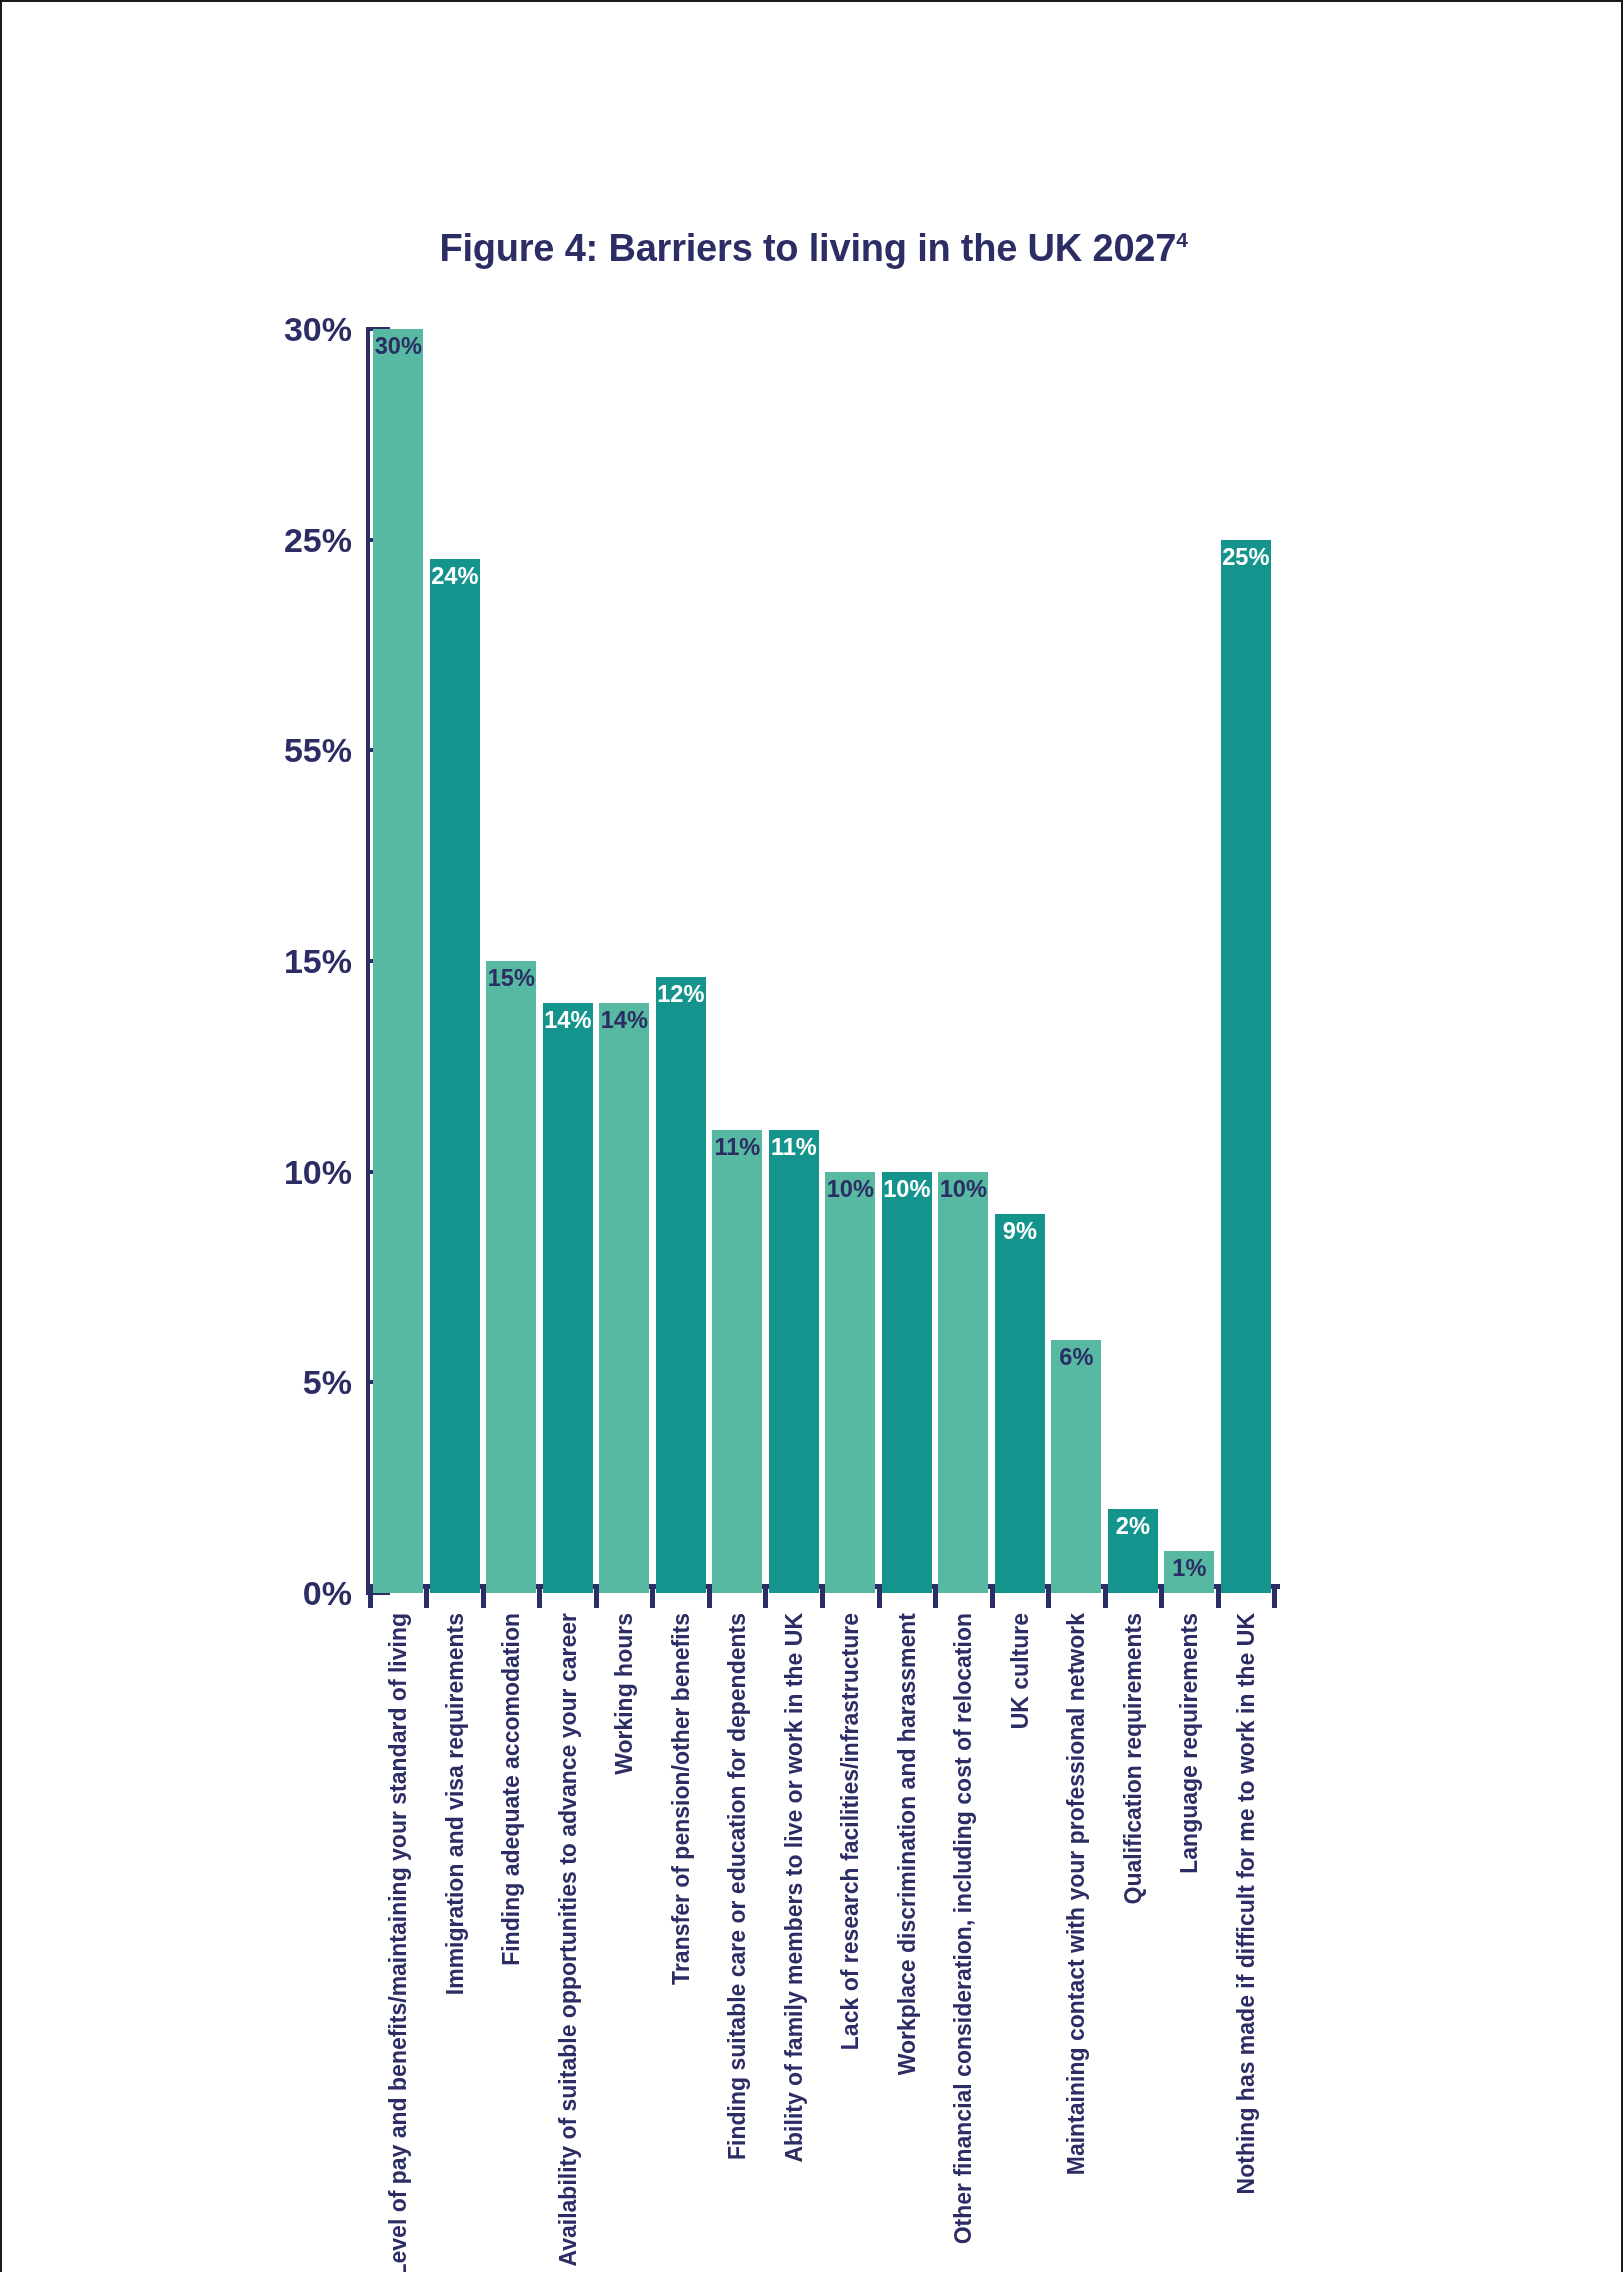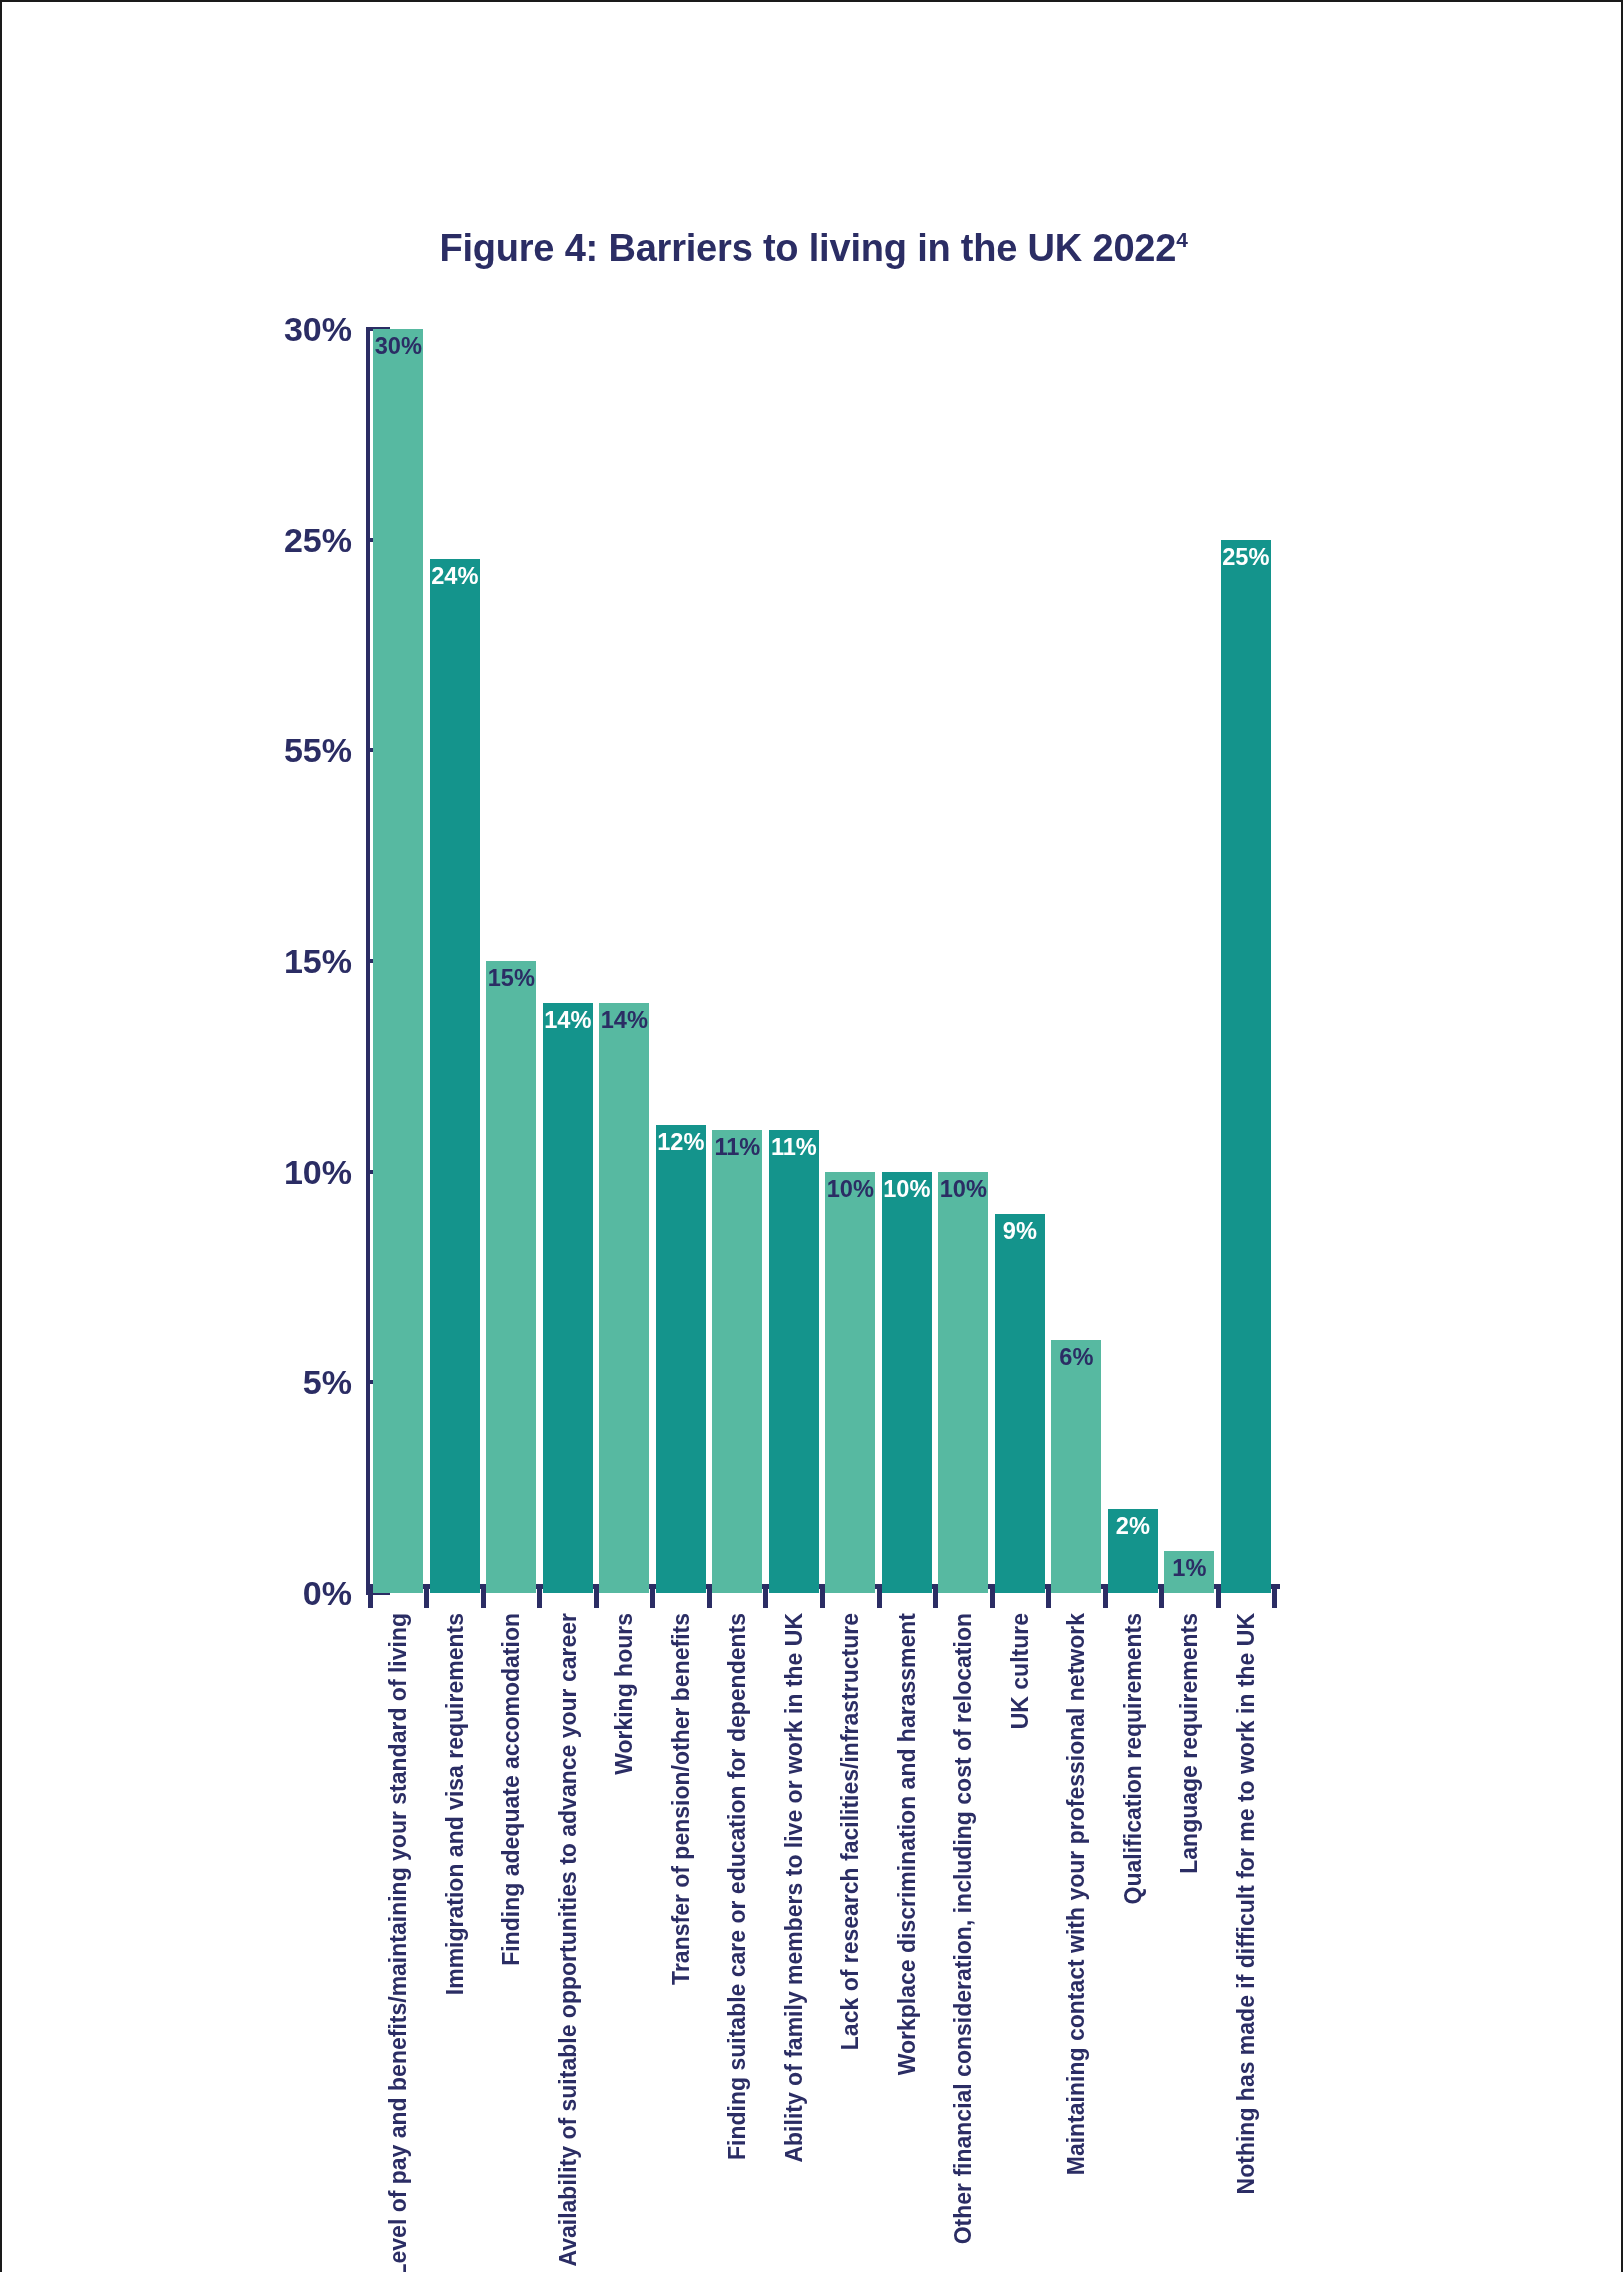--- a/index.html
+++ b/index.html
@@ -169,21 +169,21 @@
     font-weight: bold;
     line-height: 1;
   }
 </style>
 </head>
 <body>
 
 <div id="page">
 
   <div class="chart-title">
-    <span>Figure 4: Barriers to living in the UK 2022</span><sup>4</sup>
+    <span>Figure 4: Barriers to living in the UK 2027</span><sup>4</sup>
   </div>
 
   <div id="plot">
     <div class="y-axis-spine"></div>
     <div class="x-axis-spine"></div>
     <div id="y-ticks">
         <div class="y-tick-right" style="top: 1271px;"></div>
         <div class="y-tick-right" style="top: 1060px;"></div>
         <div class="y-tick-right" style="top: 850px;"></div>
         <div class="y-tick-right" style="top: 639px;"></div>
@@ -211,21 +211,21 @@
           <div class="bar dark" style="height: 590px;">
             <div class="bar-value">14%</div>
           </div>
         </div>
         <div class="bar-slot">
           <div class="bar light" style="height: 590px;">
             <div class="bar-value">14%</div>
           </div>
         </div>
         <div class="bar-slot">
-          <div class="bar dark" style="height: 468px;">
+          <div class="bar dark" style="height: 616px;">
             <div class="bar-value">12%</div>
           </div>
         </div>
         <div class="bar-slot">
           <div class="bar light" style="height: 463px;">
             <div class="bar-value">11%</div>
           </div>
         </div>
         <div class="bar-slot">
           <div class="bar dark" style="height: 463px;">

